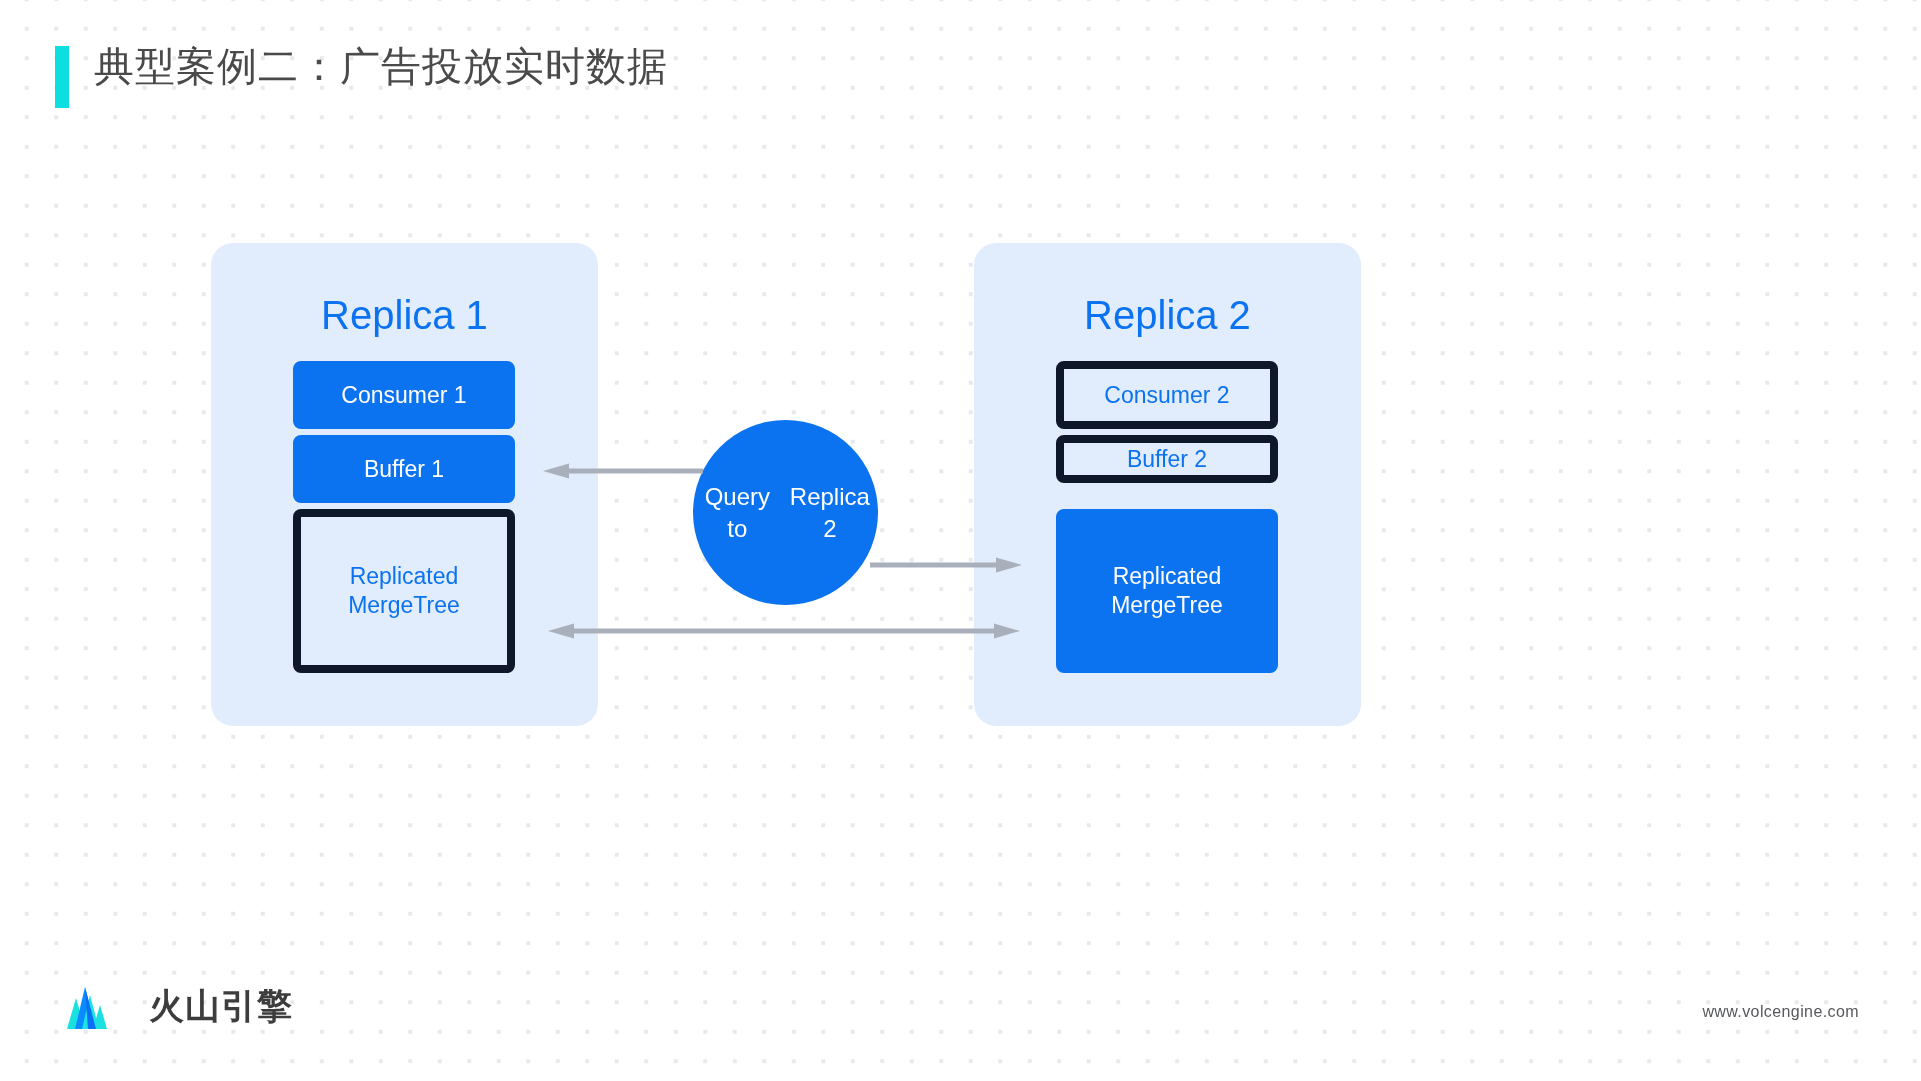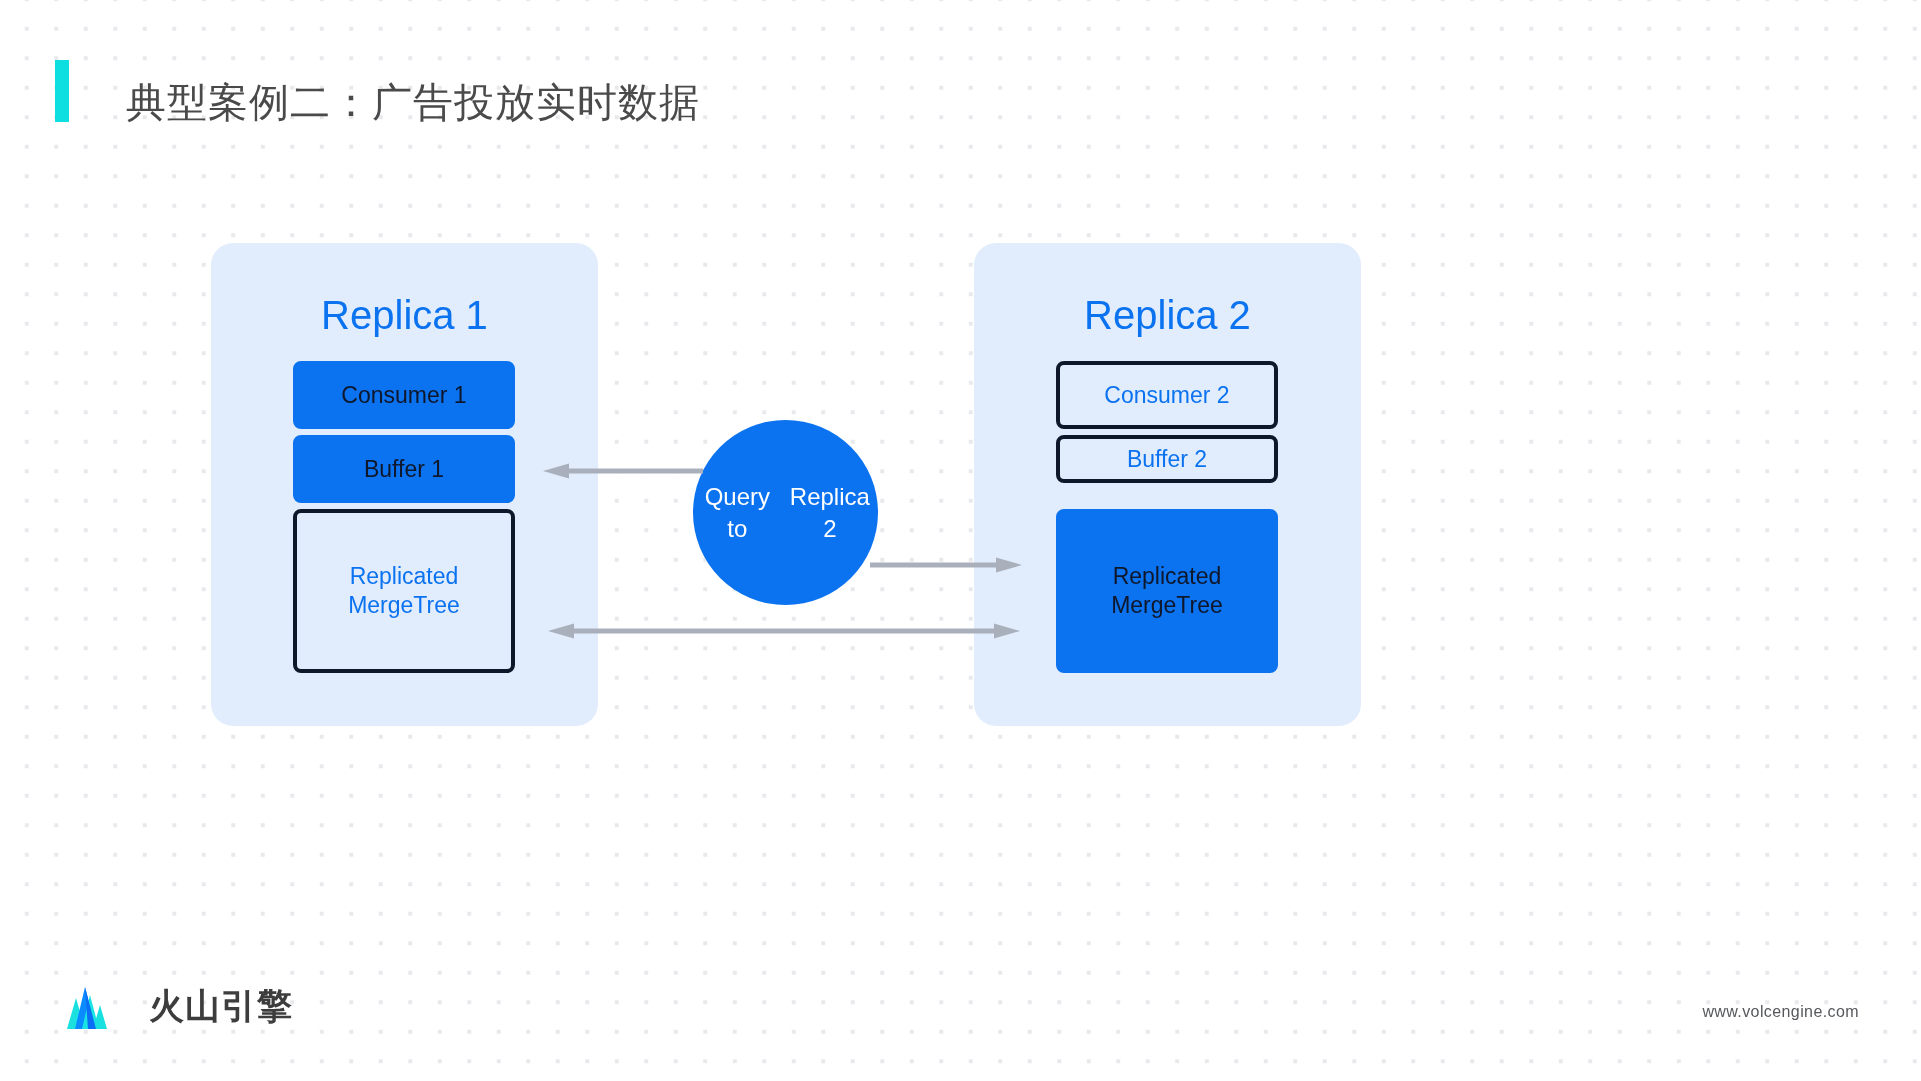--- a/index.html
+++ b/index.html
@@ -23,25 +23,24 @@
     background-image: radial-gradient(#e8e9ec 2.1px, transparent 2.2px);
     background-size: 29.5px 29.5px;
     background-position: 12px 14px;
     overflow: hidden;
   }
 
   
   #title-row {
     position: absolute;
     left: 55px;
-    top: 60px;
-    display: flex;
-    align-items: flex-end;
+    top: 46px;
+    display: flex;
+    align-items: flex-start;
     height: 62px;
-    gap: 32px;
   }
   #title-accent-bar {
     width: 14px;
     height: 62px;
     background: #0ddfe1;
     flex: 0 0 auto;
   }
   #title-text {
     margin-left: 25px;
     font-size: 40px;
@@ -79,27 +78,27 @@
     border-radius: 8px;
     display: flex;
     align-items: center;
     justify-content: center;
     text-align: center;
     font-size: 23px;
     line-height: 1.25;
   }
   .node-filled {
     background: #0b72f0;
-    color: #0f172a;
+    color: #ffffff;
     border: 2px solid #0b72f0;
   }
   .node-outlined {
     background: transparent;
     color: #0b72f0;
-    border: 4px solid #0f172a;
+    border: 8px solid #0f172a;
   }
 
   
   #consumer-1-box      { left: 82px; top: 118px; width: 222px; height: 68px; }
   #buffer-1-box        { left: 82px; top: 192px; width: 222px; height: 68px; }
   #replicated-mt-1-box { left: 82px; top: 266px; width: 222px; height: 164px; }
 
   
   #consumer-2-box      { left: 82px; top: 118px; width: 222px; height: 68px; }
   #buffer-2-box        { left: 82px; top: 192px; width: 222px; height: 48px; }

